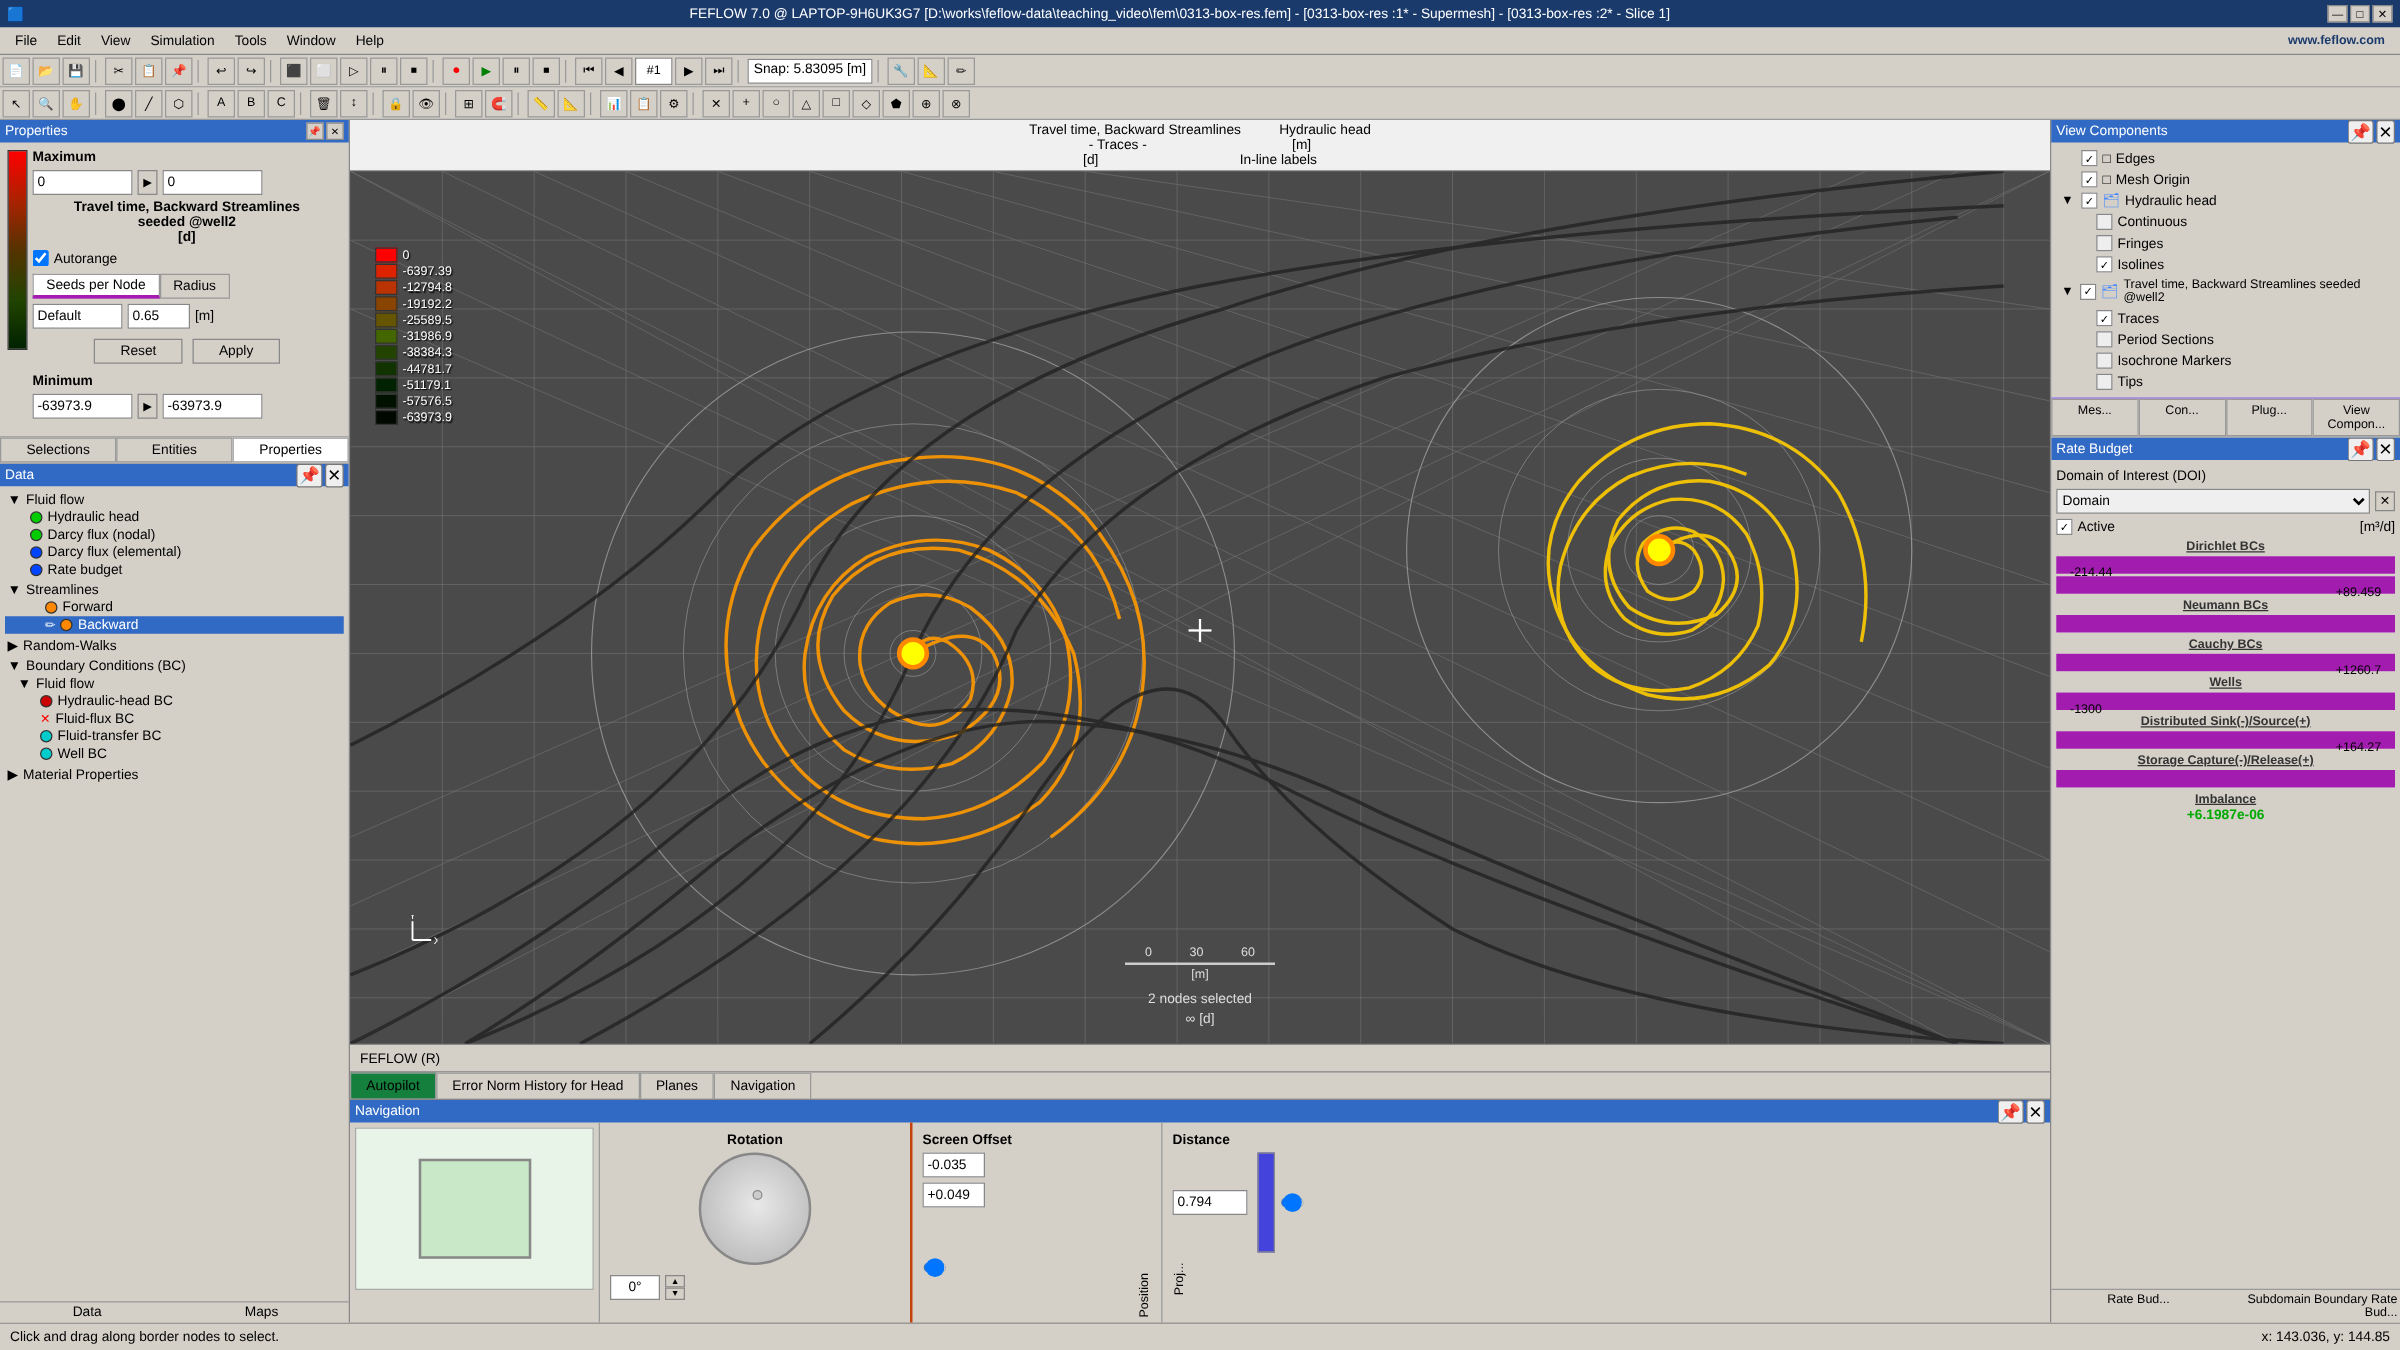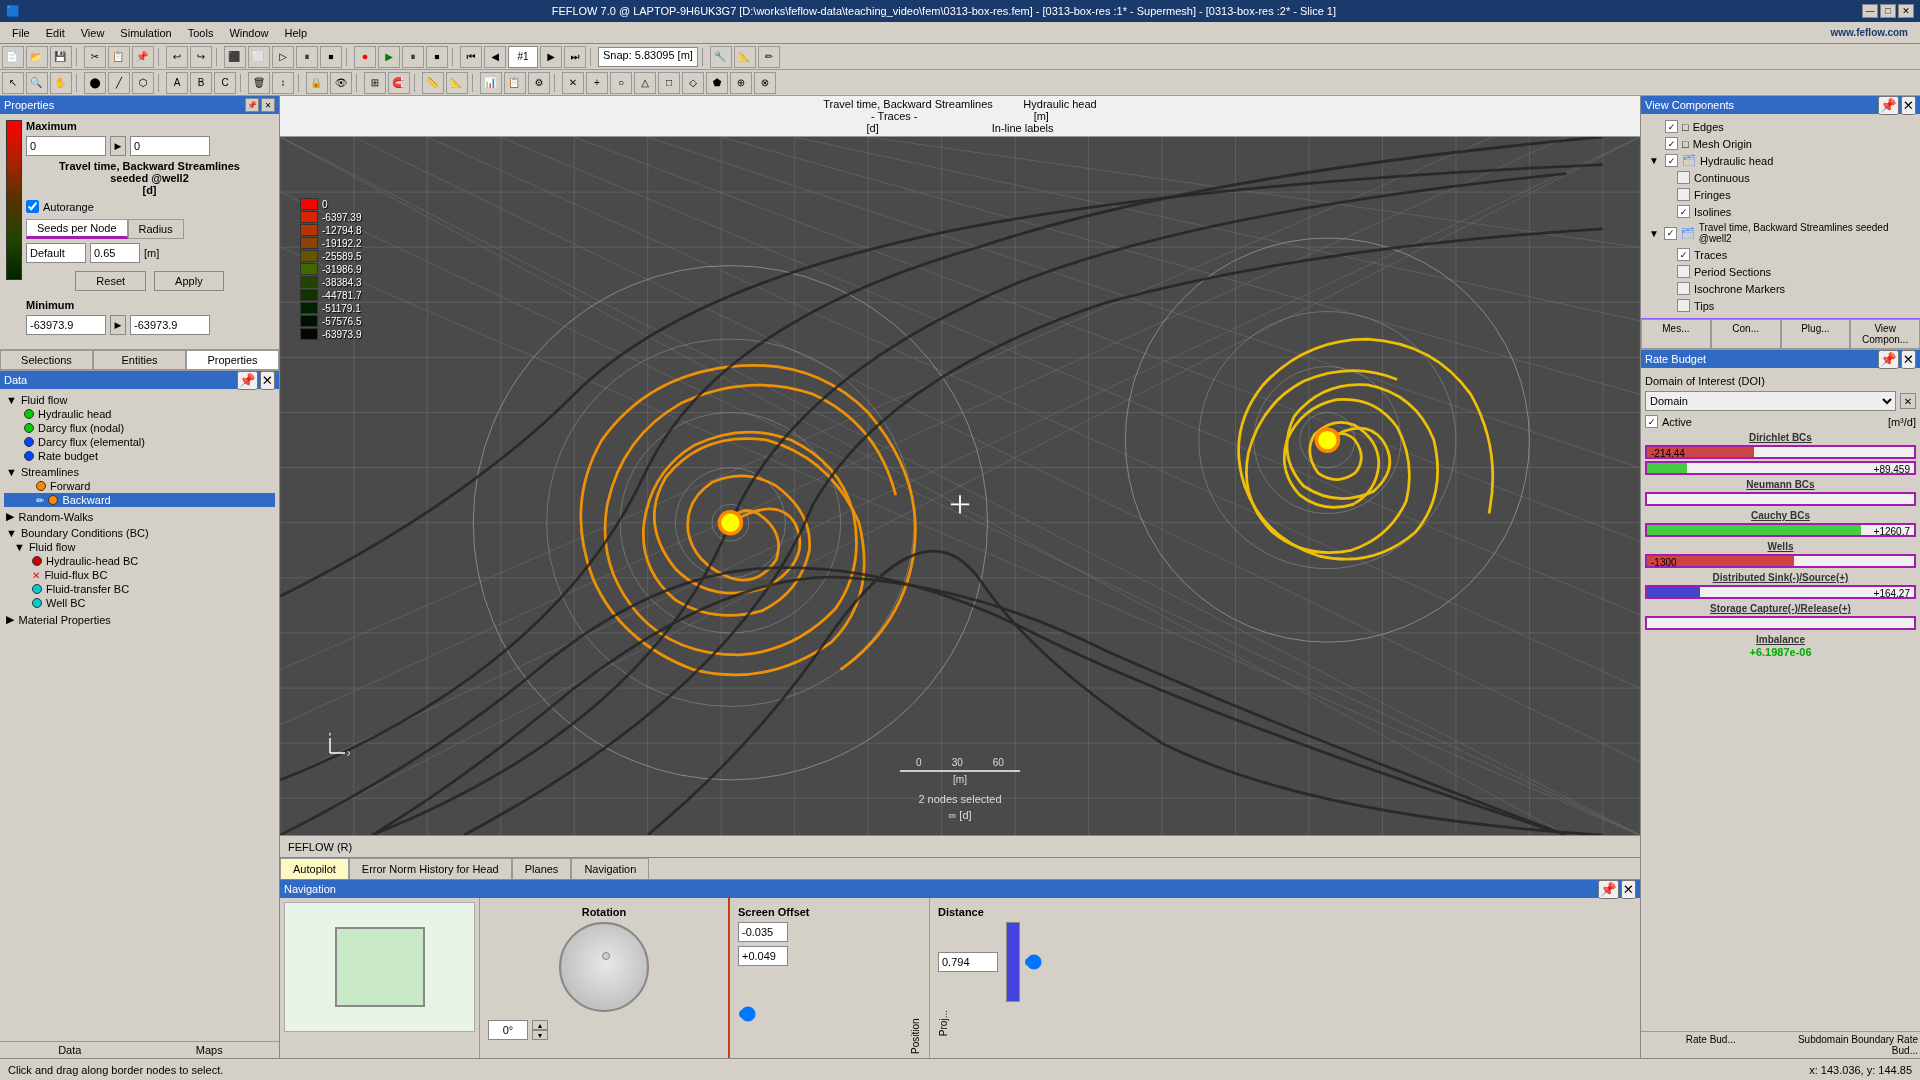--- a/index.html
+++ b/index.html
@@ -112,40 +112,40 @@
 
     
     #right-tabs { display: flex; border-bottom: 1px solid #999; border-top: 1px solid #8b5cf6; }
     #right-tabs .rtab { flex: 1; text-align: center; padding: 3px 0; border: 1px solid #999; background: #d4d0c8; cursor: pointer; font-size: 10px; }
 
     
     #rate-budget { flex: 1; overflow: hidden; display: flex; flex-direction: column; }
     #rb-header { background: #316ac5; color: #fff; height: 18px; display: flex; align-items: center; padding: 0 4px; font-size: 11px; justify-content: space-between; }
     #rb-content { padding: 4px; overflow-y: auto; flex: 1; }
     .rb-row { margin: 3px 0; font-size: 11px; }
-    .rb-bar-container { height: 14px; background: #f0f0f0; border: 2px solid #a21caf; margin: 2px 0; position: relative; }
+    .rb-bar-container { height: 14px; background: #f0f0f0; border: 7px solid #a21caf; margin: 2px 0; position: relative; }
     .rb-bar { height: 100%; }
     .rb-bar-green { background: #44cc44; }
     .rb-bar-red { background: #cc4444; }
     .rb-bar-blue { background: #4444cc; }
     .rb-value { position: absolute; right: 4px; top: 0; font-size: 10px; color: #000; line-height: 14px; }
     .rb-value-left { position: absolute; left: 4px; top: 0; font-size: 10px; color: #000; line-height: 14px; }
     .rb-section-label { font-size: 10px; font-weight: bold; text-align: center; margin: 4px 0 1px 0; color: #333; text-decoration: underline; }
     .rb-imbalance { font-size: 11px; text-align: center; color: #000; font-weight: bold; }
     .rb-imbalance-value { color: #00aa00; font-weight: bold; }
     .domain-row { display: flex; align-items: center; gap: 4px; margin: 4px 0; }
     .domain-select { flex: 1; height: 20px; border: 1px solid #888; font-size: 11px; }
     .domain-x { width: 16px; height: 16px; border: 1px solid #888; background: #d4d0c8; cursor: pointer; display: flex; align-items: center; justify-content: center; font-size: 10px; }
     .active-row { display: flex; align-items: center; gap: 4px; margin: 4px 0; }
     .active-checkbox { width: 13px; height: 13px; border: 1px solid #888; background: #fff; cursor: pointer; display: flex; align-items: center; justify-content: center; font-size: 9px; }
 
     
     #bottom-tabs { background: #d4d0c8; height: 22px; display: flex; align-items: center; border-top: 1px solid #888; }
     #bottom-tabs .btab { padding: 2px 12px; border: 1px solid #999; background: #d4d0c8; cursor: pointer; font-size: 11px; height: 22px; display: flex; align-items: center; }
-    #bottom-tabs .btab.active { background: #fef9c3; }
+    #bottom-tabs .btab.active { background: #15803d; }
 
     
     #statusline { background: #d4d0c8; height: 22px; display: flex; align-items: center; padding: 0 8px; font-size: 11px; border-top: 1px solid #888; justify-content: space-between; }
     .status-coords { font-size: 11px; }
 
     
     #mesh-svg { position: absolute; top: 0; left: 0; width: 100%; height: 100%; }
   </style>
 </head>
 <body>
@@ -279,21 +279,21 @@
           </div>
           <div class="checkbox-row">
             <input type="checkbox" checked="" style="">
             <label>Autorange</label>
           </div>
           <div class="tab-row">
             <button class="tab-btn active">Seeds per Node</button>
             <button class="tab-btn">Radius</button>
           </div>
           <div class="field-row">
-            <input class="num-input" value="Default" style="width: 60px;">
+            <input class="num-input" value="Default" style="width: 72px;">
             <input class="num-input" value="0.65" style="width: 50px;">
             <span>[m]</span>
           </div>
           <div class="action-buttons">
             <button class="action-btn">Reset</button>
             <button class="action-btn" style="background:#d4d0c8;">Apply</button>
           </div>
           <div class="max-min-row">
             <span style="font-weight:bold;">Minimum</span>
           </div>

